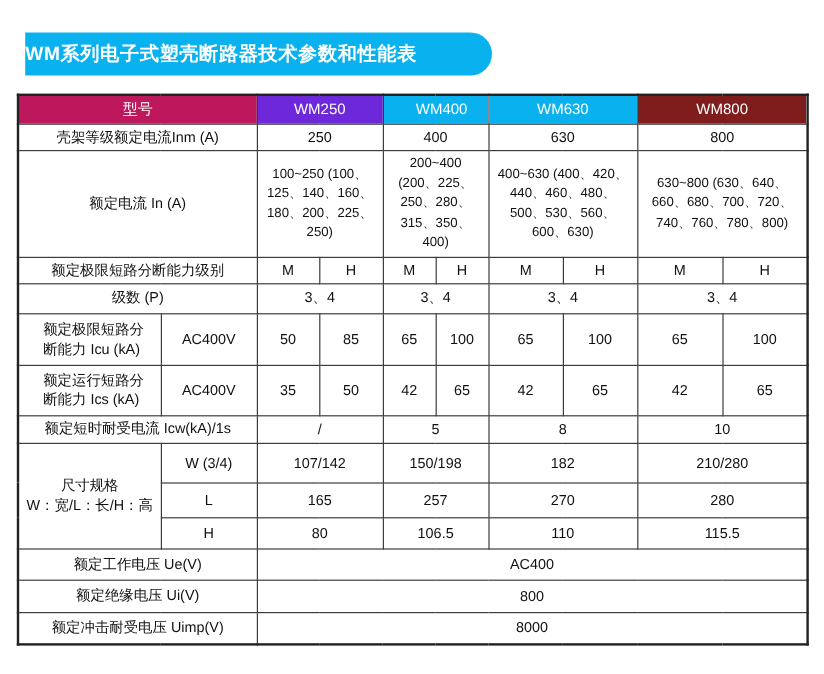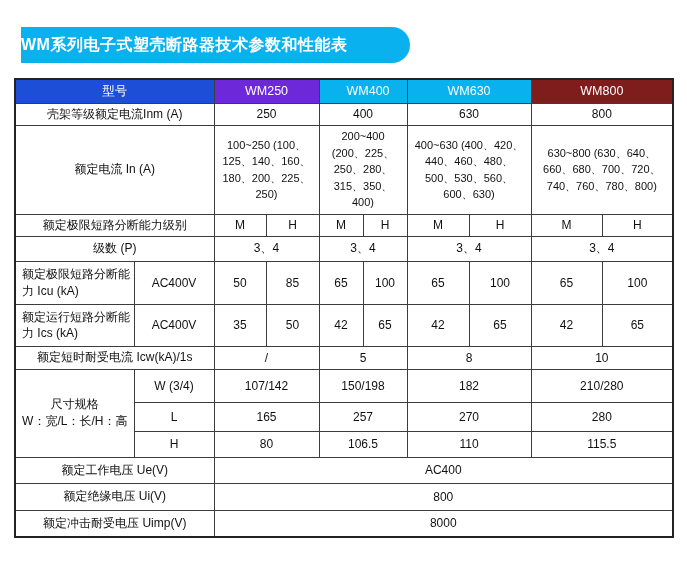--- a/index.html
+++ b/index.html
@@ -19,21 +19,21 @@
     width:658px; table-layout:fixed; border-collapse:collapse;
     border:2px solid #222222;
   }
   td {
     border:1px solid #3c3c3c;
     text-align:center; vertical-align:middle;
     font-size:12px; color:#111111; padding:1px 3px;
     overflow:hidden;
   }
   td.hd { background:#0ab1ef; color:#ffffff; font-size:12.5px; }
-  td.left { text-align:left; padding-left:6px; line-height:1.35; }
+  td.left { text-align:left; padding-left:20px; line-height:1.35; }
   td.small { font-size:11px; line-height:1.5; padding:2px 4px; }
   td.dim-label { line-height:1.4; }
 
   tr.r-header { height:24px; }
   tr.r-inm    { height:22px; }
   tr.r-in     { height:89px; }
   tr.r-class  { height:22px; }
   tr.r-poles  { height:25px; }
   tr.r-icu    { height:43px; }
   tr.r-ics    { height:42px; }
@@ -61,21 +61,21 @@
     <col style="width:44px">
       <col style="width:44px">
     <col style="width:62px">
       <col style="width:62px">
     <col style="width:71px">
       <col style="width:71px">
   </colgroup>
 
   <tbody>
       <tr class="r-header">
-    <td colspan="2" class="hd" style="background-color: #1d4ed8;">型号</td>
+    <td colspan="2" class="hd" style="background-color: #be185d;">型号</td>
     <td colspan="2" class="hd" style="background-color: #6d28d9;">WM250</td>
     <td colspan="2" class="hd" style="background-color: rgb(10, 177, 239); padding-left: 13px;">WM400</td>
     <td colspan="2" class="hd" style="background-color: rgb(10, 177, 239);">WM630</td>
     <td colspan="2" class="hd" style="background-color: #7f1d1d;">WM800</td>
   </tr>
 
   <tr class="r-inm">
     <td colspan="2">壳架等级额定电流Inm (A)</td>
     <td colspan="2">250</td>
     <td colspan="2">400</td>

